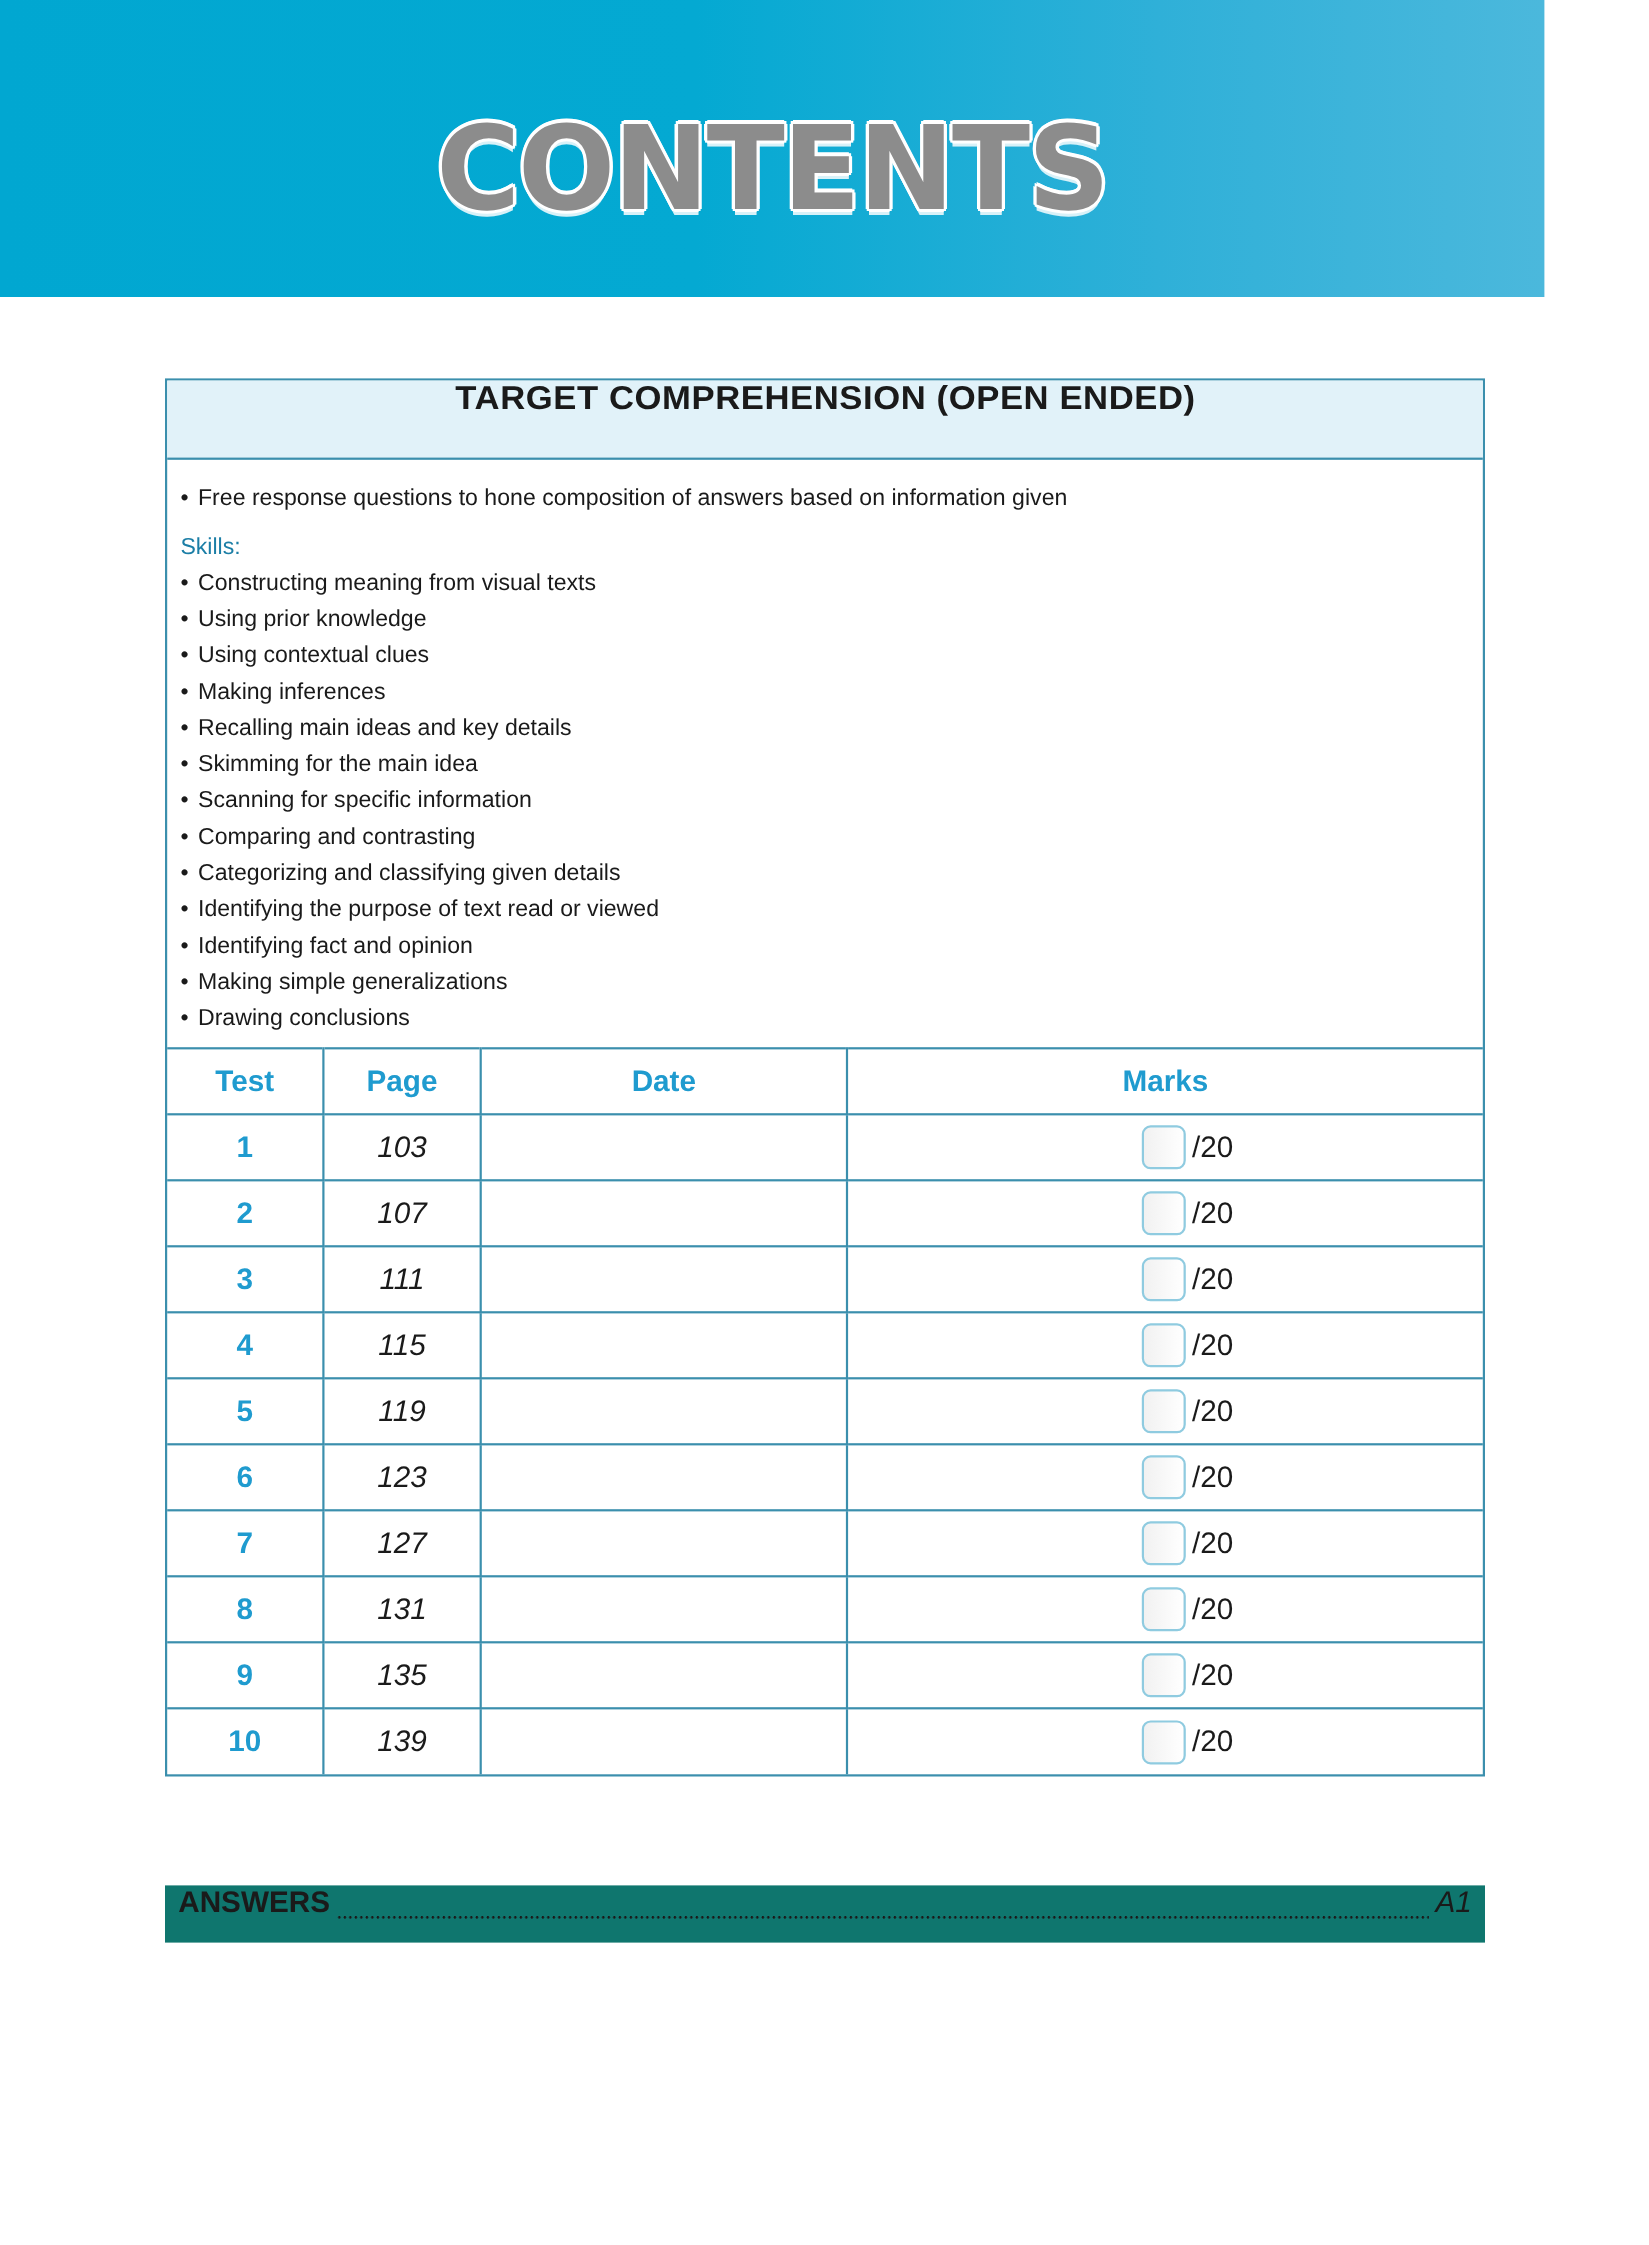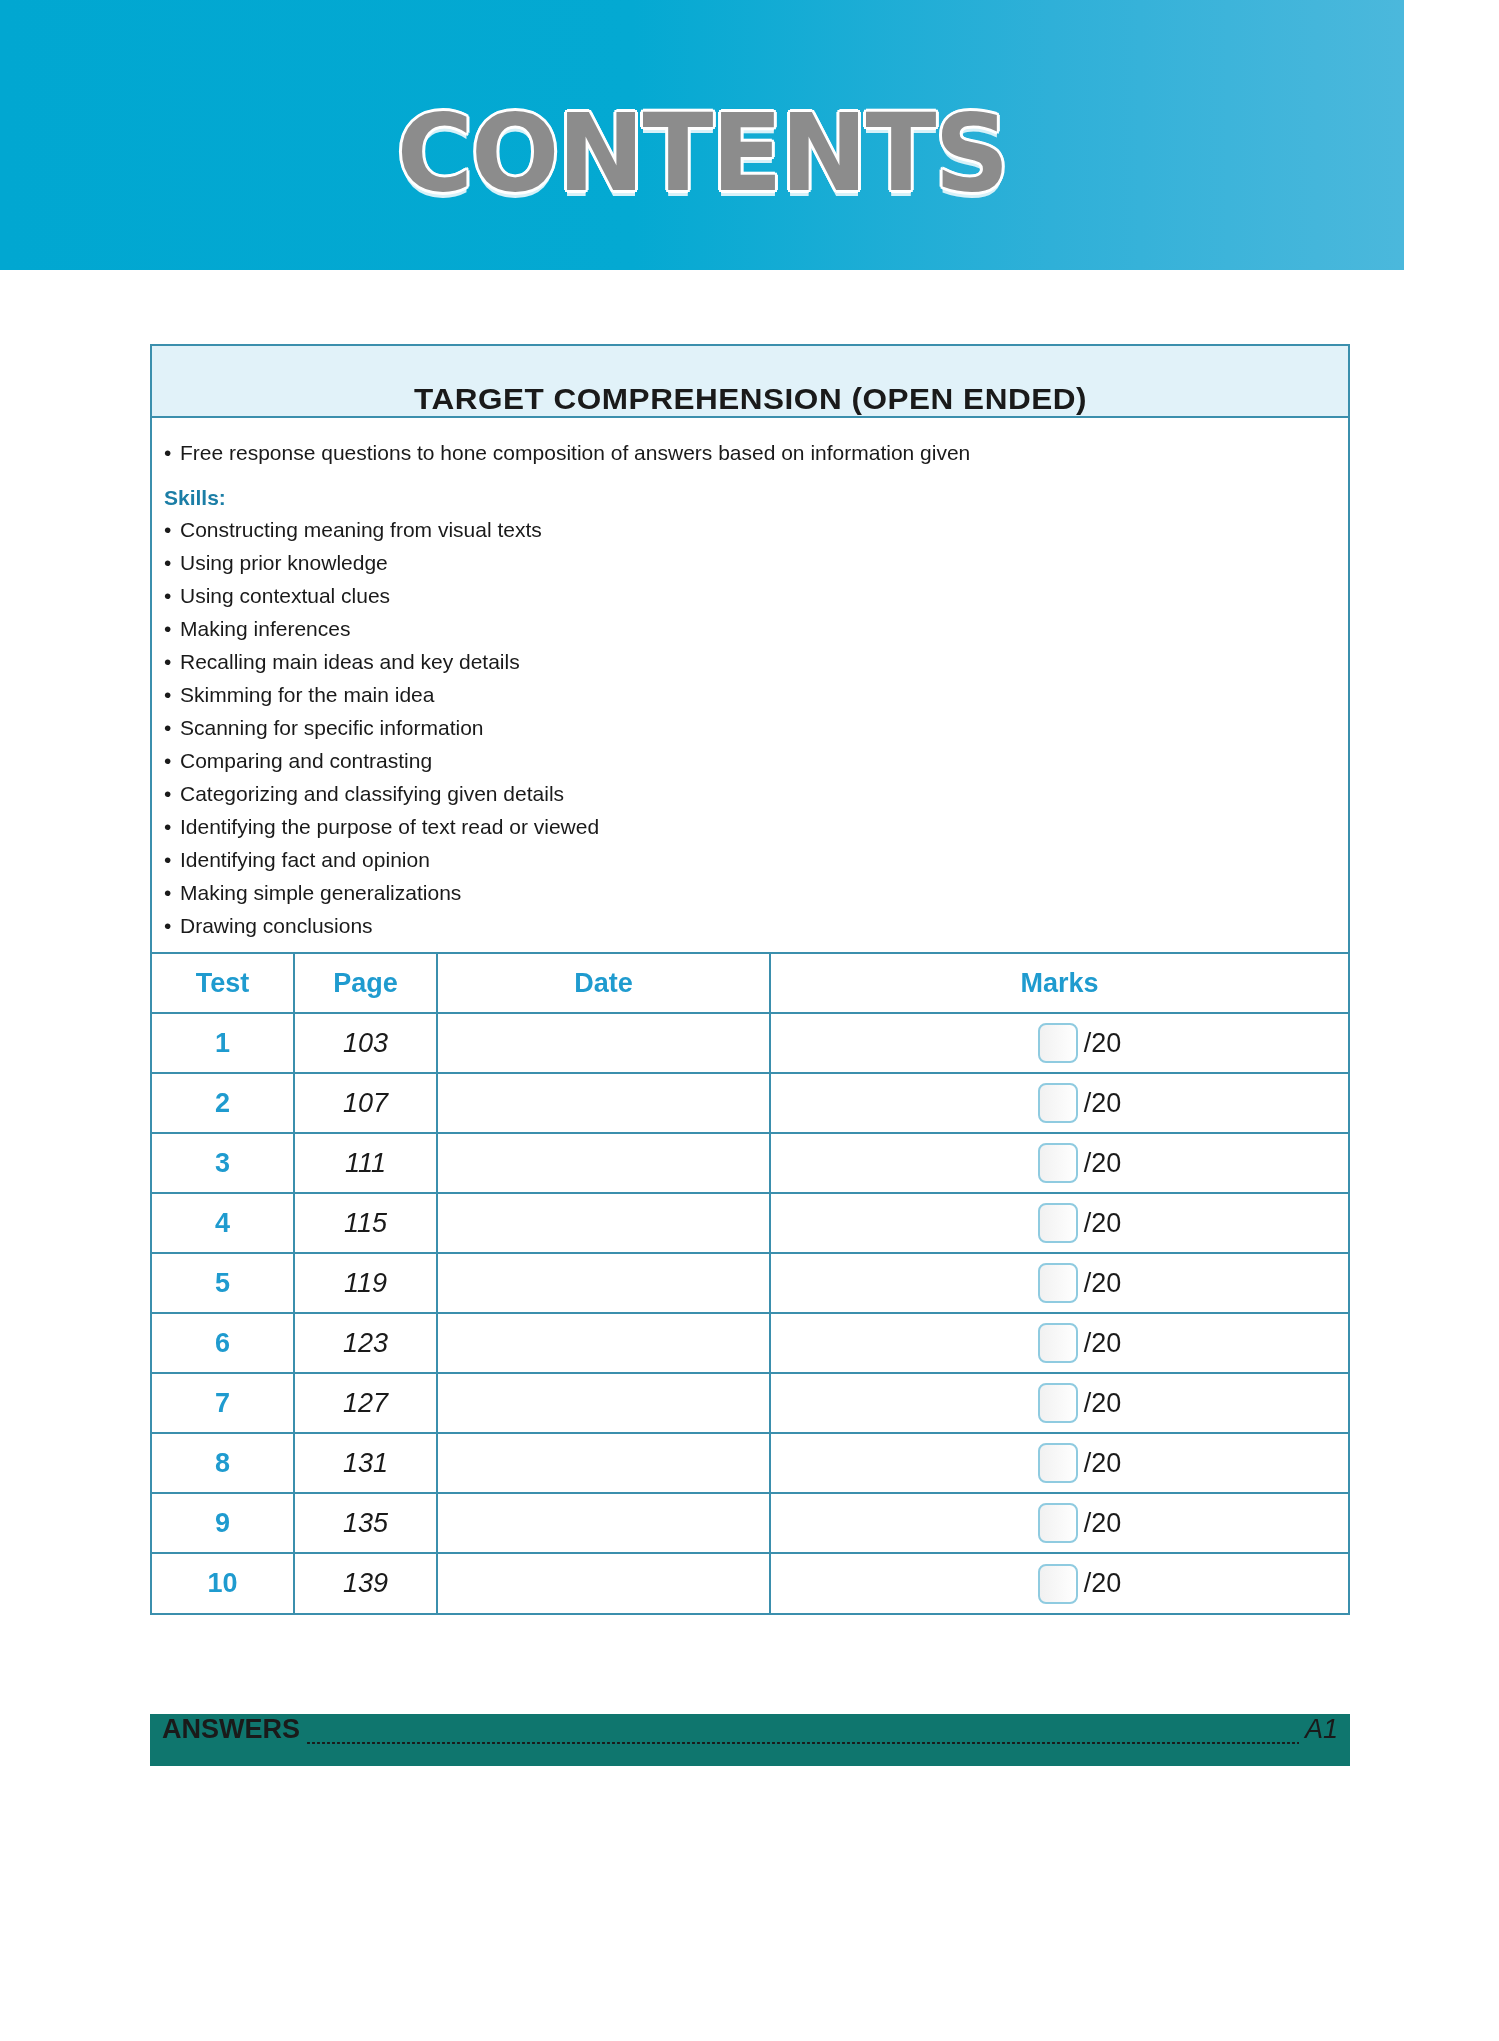--- a/index.html
+++ b/index.html
@@ -21,33 +21,33 @@
                    0 6px 0 #d8f1f8;
       transform: scaleY(1.02);
     }
 
     .box {
       position: absolute; left: 150px; top: 344px; width: 1200px;
       border: 2px solid #3b8fad;
     }
     .box-header {
       height: 72px; background: #e1f2f9; border-bottom: 2px solid #3b8fad;
-      display: flex; align-items: flex-end; justify-content: center;
+      display: flex; align-items: flex-start; justify-content: center;
     }
     .box-header h1 {
       font-size: 30px; font-weight: 700; letter-spacing: 0.5px; color: #1a1a1a;
       transform: scaleX(1.05);
     }
     .box-body { padding: 18px 12px 10px 12px; border-radius: 23px; }
     .bullet {
       font-size: 21px; line-height: 33px; color: #1a1a1a; white-space: nowrap;
     }
     .bullet .dot { display: inline-block; width: 16px; }
     .skills-label {
-      margin-top: 14px; font-size: 21px; font-weight: 700; color: #1b7ea6; line-height: 30px;
+      margin-top: 14px; font-size: 21px; font-weight: 400; color: #1b7ea6; line-height: 30px;
     }
 
     table.tests {
       width: 100%; border-collapse: collapse; table-layout: fixed;
       border-top: 2px solid #3b8fad;
     }
     table.tests th, table.tests td {
       border: 2px solid #3b8fad; height: 60px; text-align: center; vertical-align: middle;
     }
     table.tests tr > *:first-child { border-left: none; }

